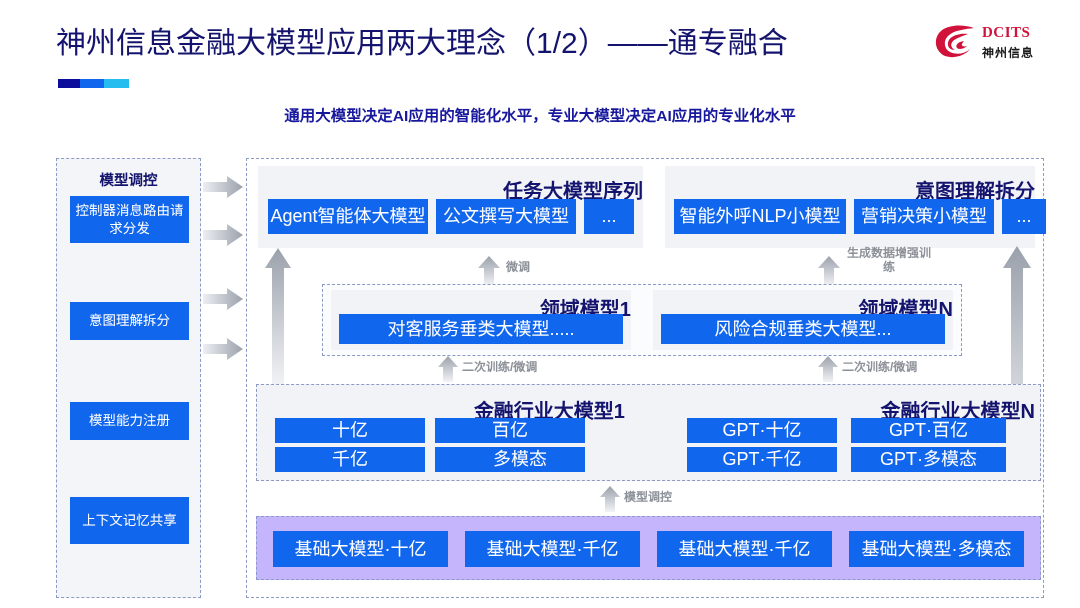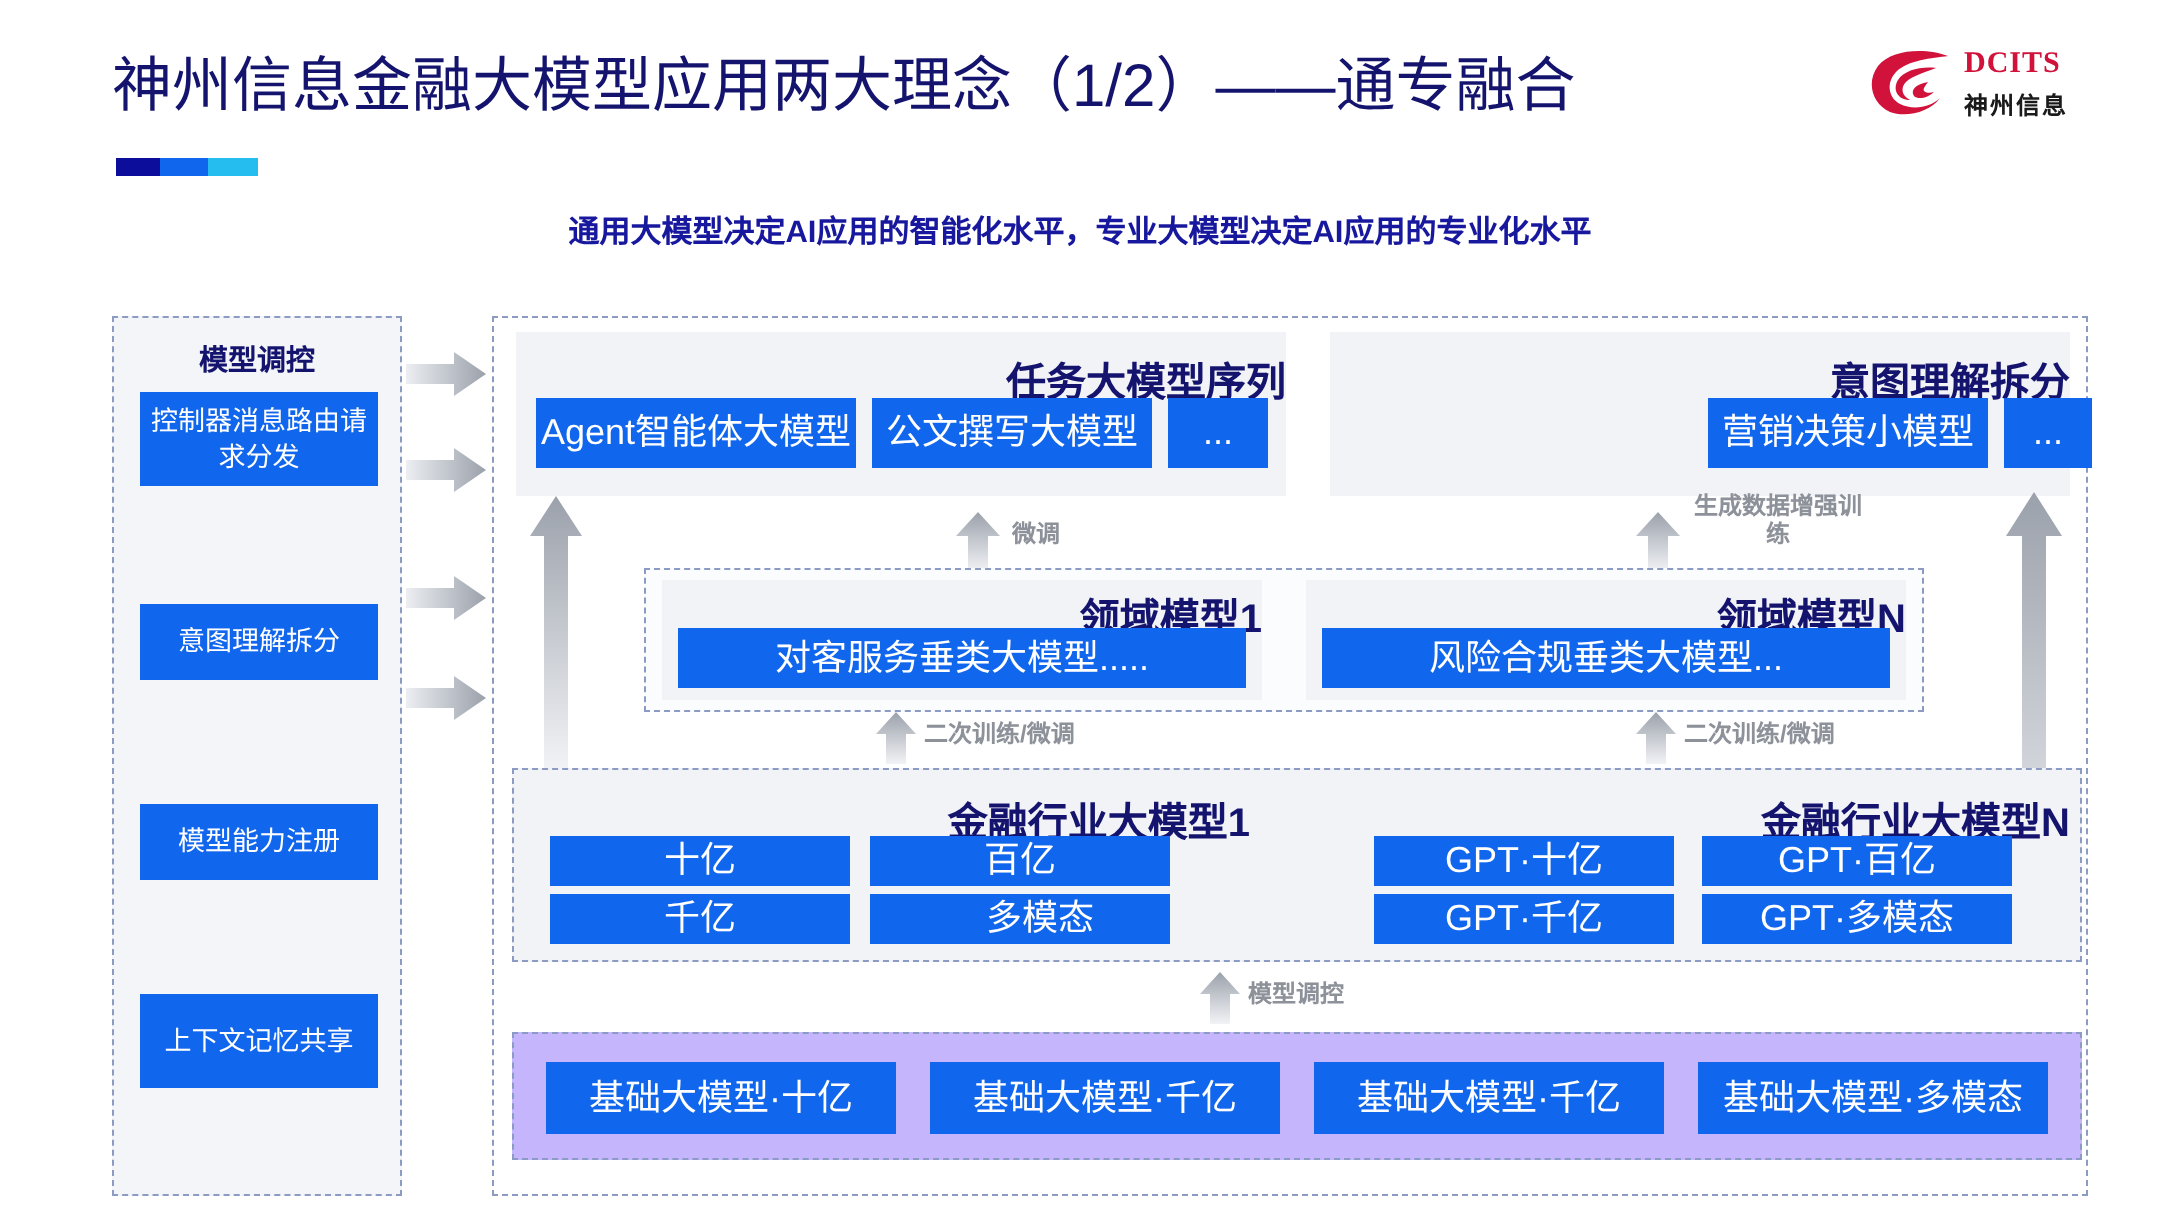--- a/index.html
+++ b/index.html
@@ -159,20 +159,21 @@
 
   <div class="panel" style="left:258px;top:28px;width:385px;height:82px;">
     <div class="panel-title" style="top:9px;">任务大模型序列</div>
     <div class="bluebox" style="left:10px;top:33px;width:160px;height:35px;">Agent智能体大模型</div>
     <div class="bluebox" style="left:178px;top:33px;width:140px;height:35px;">公文撰写大模型</div>
     <div class="bluebox" style="left:326px;top:33px;width:50px;height:35px;">...</div>
   </div>
 
   <div class="panel" style="left:665px;top:28px;width:370px;height:82px;">
     <div class="panel-title" style="top:9px;">意图理解拆分</div>
+    <div class="bluebox" style="left:9px;top:33px;width:172px;height:35px;">智能外呼NLP小模型</div>
     <div class="bluebox" style="left:189px;top:33px;width:140px;height:35px;">营销决策小模型</div>
     <div class="bluebox" style="left:337px;top:33px;width:44px;height:35px;">...</div>
   </div>
 
   <svg class="arrow-u" style="left:265px;top:110px;width:26px;height:137px;" viewBox="0 0 26 137" preserveAspectRatio="none">
     <defs>
         <linearGradient id="gu1" x1="0" y1="1" x2="0" y2="0">
       <stop offset="0" stop-color="#f2f3f6"></stop>
           <stop offset="1" stop-color="#9ba1ab"></stop>
         </linearGradient>

